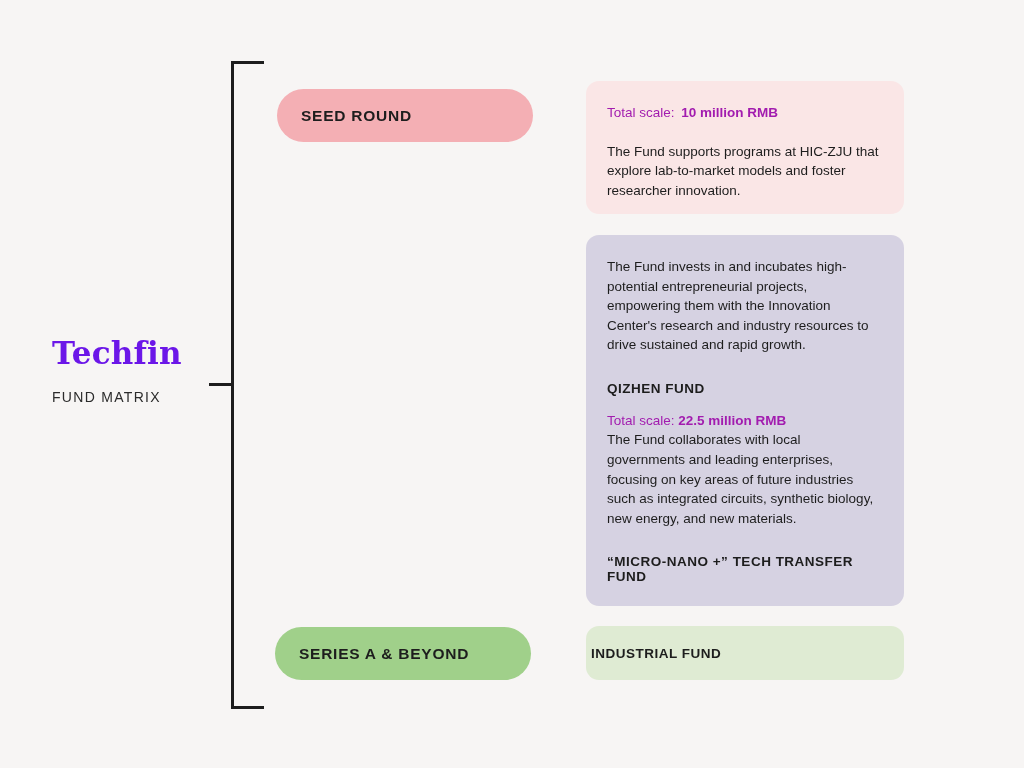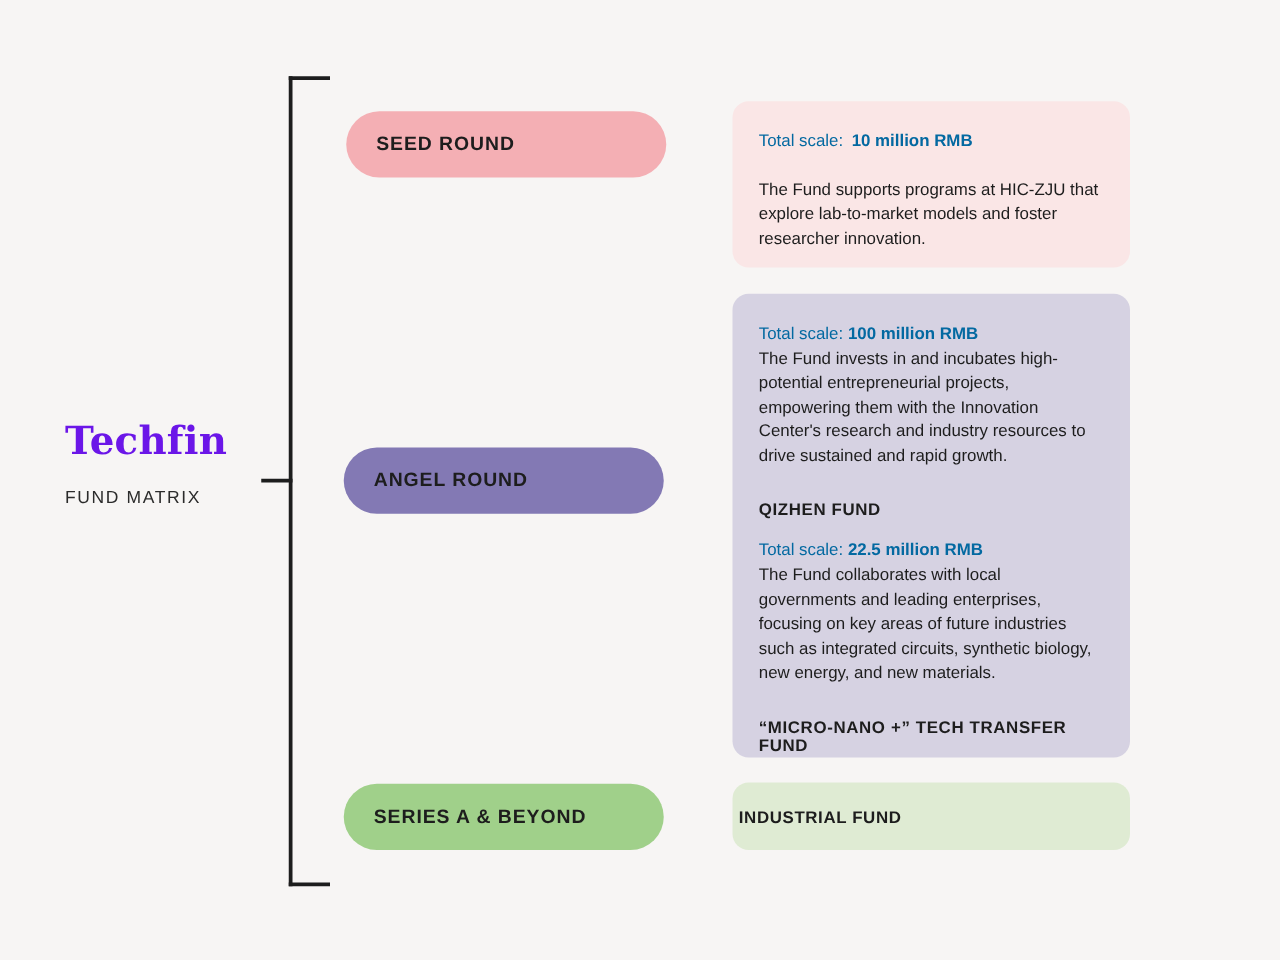--- a/index.html
+++ b/index.html
@@ -107,21 +107,21 @@
 
   .panel-heading {
     font-size: 13.5px;
     font-weight: bold;
     color: #1D1D1D;
     letter-spacing: 0.5px;
     margin: 0;
   }
   .scale-line {
     font-size: 13.5px;
-    color: #0369a1;
+    color: #a21caf;
     line-height: 1.45;
     margin: 0;
   }
   .scale-line .scale-value { font-weight: bold; }
   .body-text {
     font-size: 13.5px;
     color: #1D1D1D;
     line-height: 1.45;
     margin: 0;
   }
@@ -143,40 +143,33 @@
   </div>
 
   <div class="bracket-vert"></div>
   <div class="bracket-arm bracket-arm-top"></div>
   <div class="bracket-arm bracket-arm-mid"></div>
   <div class="bracket-arm bracket-arm-bot"></div>
 
   <div class="pill pill-seed">
     <span class="pill-label">SEED ROUND</span>
   </div>
-  <div class="pill pill-angel">
-    <span class="pill-label">ANGEL ROUND</span>
-  </div>
   <div class="pill pill-series">
     <span class="pill-label">SERIES A &amp; BEYOND</span>
   </div>
 
   <div class="panel panel-seed">
     <p class="scale-line seed-scale">
       <span class="scale-label">Total scale:</span>
       <span class="scale-value">10 million RMB</span>
     </p>
     <p class="body-text">The Fund supports programs at HIC-ZJU that explore lab-to-market models and foster researcher innovation.</p>
   </div>
 
   <div class="panel panel-angel">
-    <p class="scale-line">
-      <span class="scale-label">Total scale:</span>
-      <span class="scale-value">100 million RMB</span>
-    </p>
     <p class="body-text">The Fund invests in and incubates high-potential entrepreneurial projects, empowering them with the Innovation Center's research and industry resources to drive sustained and rapid growth.</p>
 
     <p class="panel-heading block-gap-heading heading-gap">QIZHEN FUND</p>
     <p class="scale-line">
       <span class="scale-label">Total scale:</span>
       <span class="scale-value">22.5 million RMB</span>
     </p>
     <p class="body-text">The Fund collaborates with local governments and leading enterprises, focusing on key areas of future industries such as integrated circuits, synthetic biology, new energy, and new materials.</p>
 
     <p class="panel-heading block-gap-heading">“MICRO-NANO +” TECH TRANSFER FUND</p>

